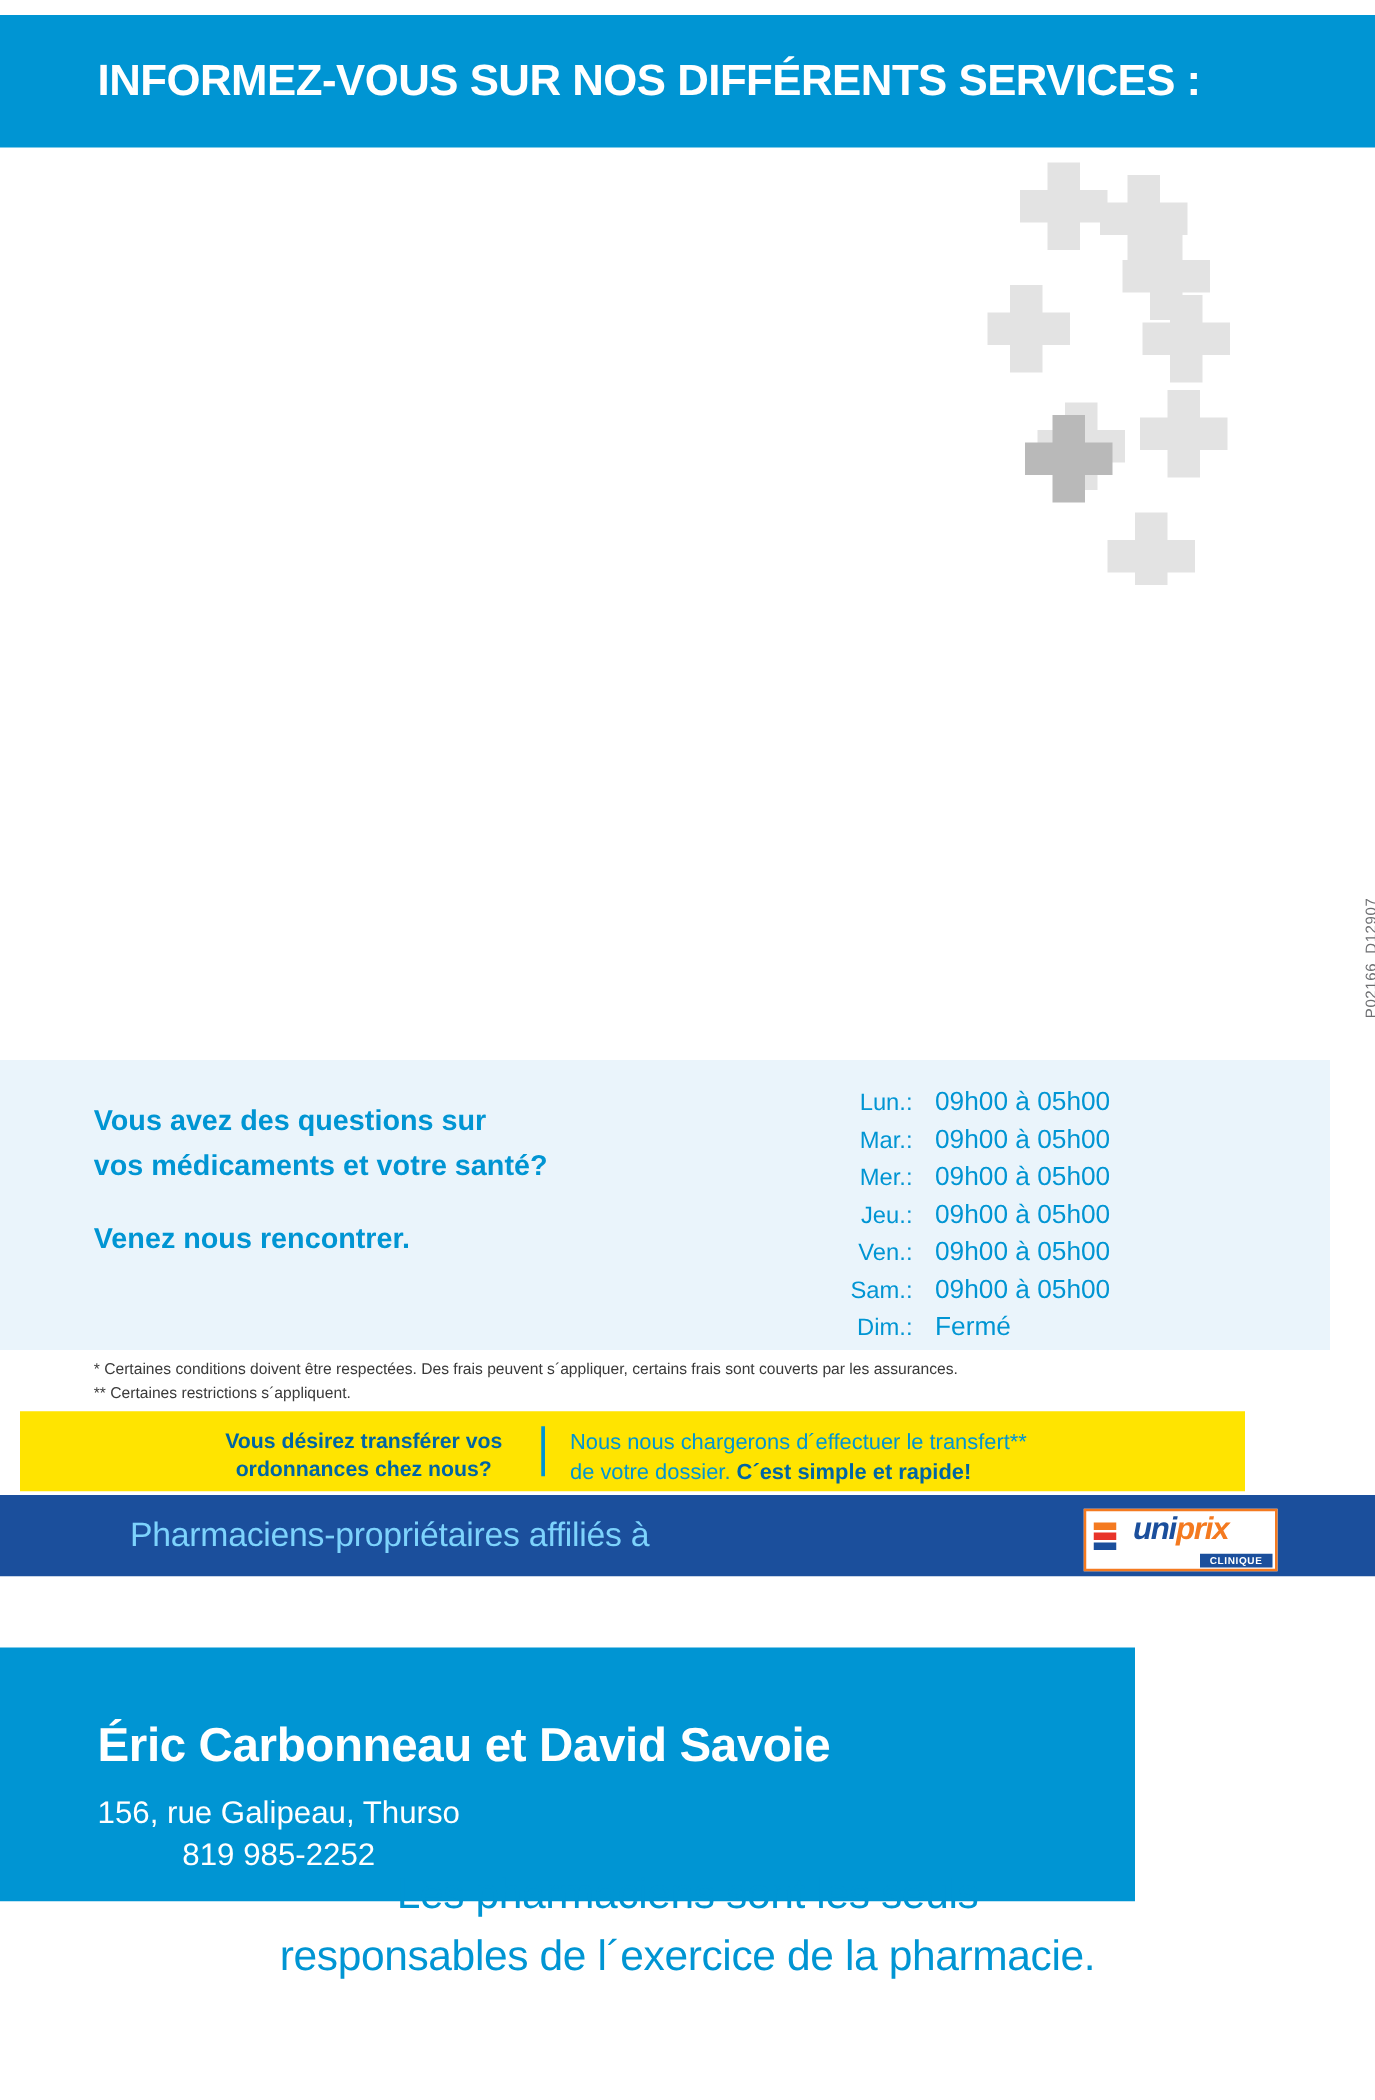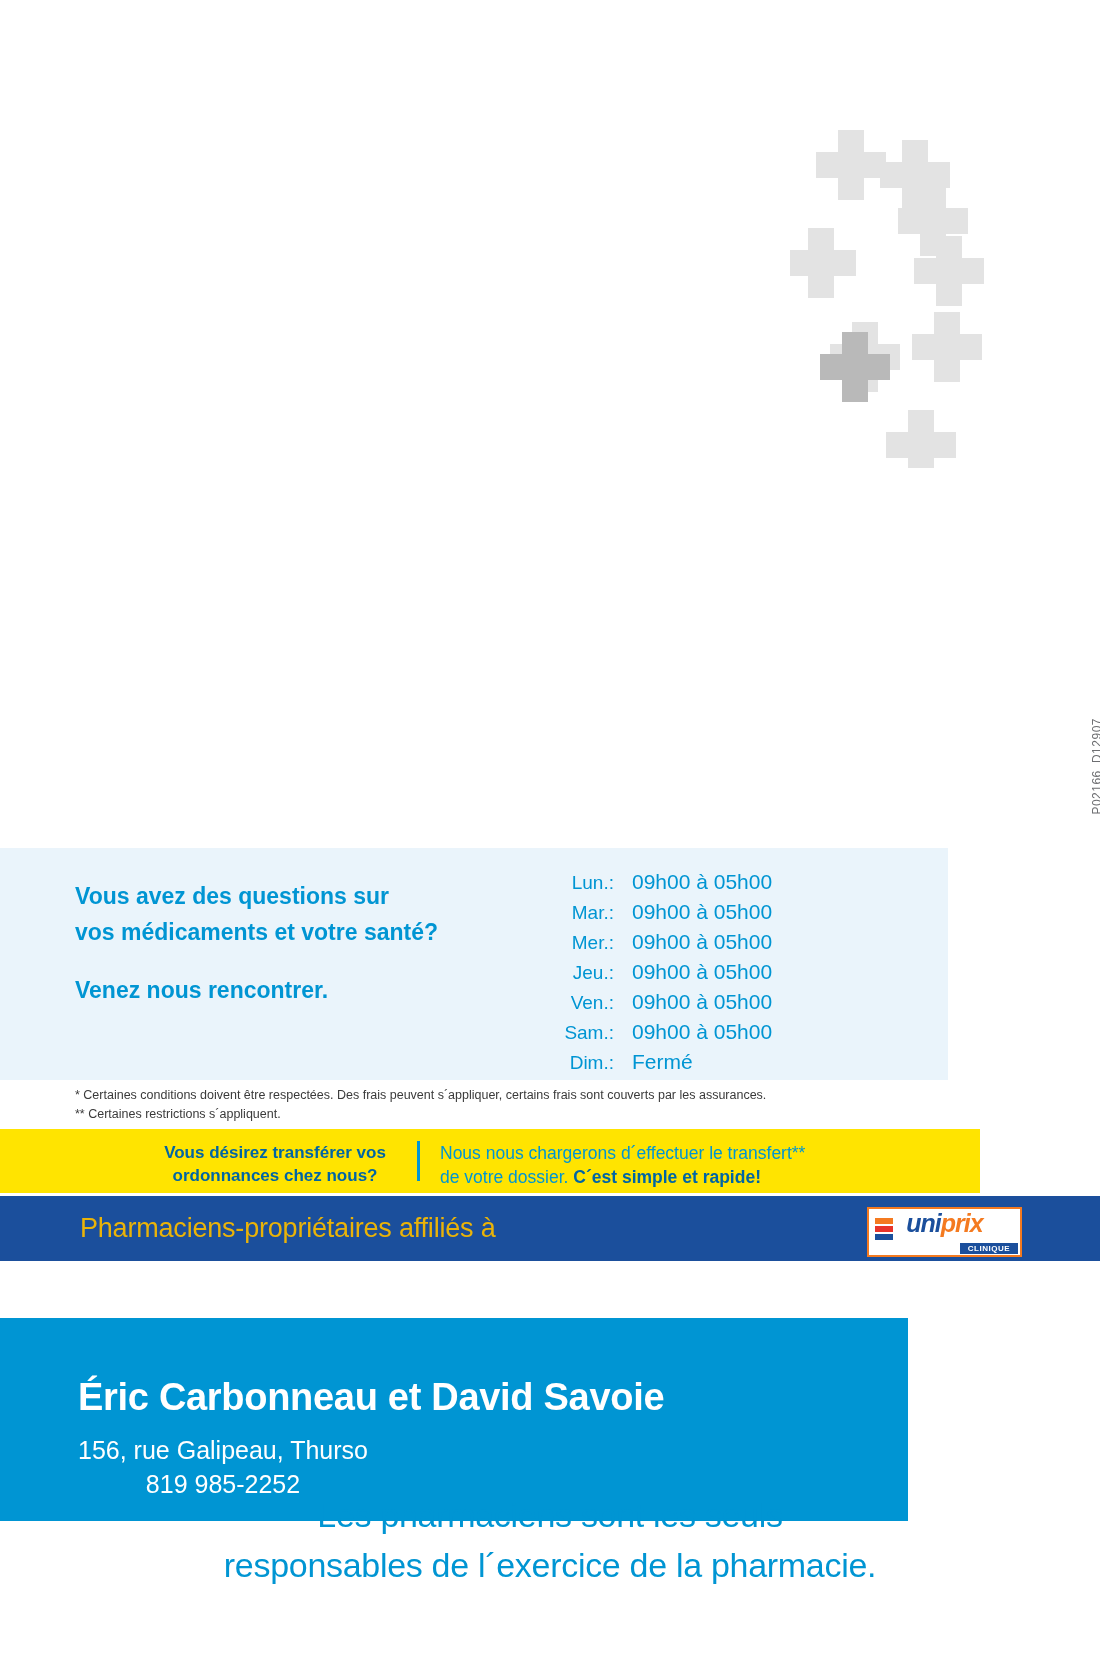--- a/index.html
+++ b/index.html
@@ -54,21 +54,21 @@
     letter-spacing: 0.5px;
     transform: rotate(-90deg);
     transform-origin: right top;
     white-space: nowrap;
   }
 
   
   .info-band {
     position: absolute;
     left: 0; top: 848px;
-    width: 948px;
+    width: 1064px;
     height: 232px;
     background: #eaf4fb;
   }
   .questions {
     position: absolute;
     left: 75px; top: 30px;
     color: #0095d3;
     font-size: 23px;
     font-weight: bold;
     line-height: 36px;
@@ -102,21 +102,21 @@
     position: absolute;
     left: 75px; top: 1086px;
     color: #3a3a3a;
     font-size: 12.5px;
     line-height: 19px;
   }
 
   
   .yellow-band {
     position: absolute;
-    left: 0; top: 1129px;
+    left: 16px; top: 1129px;
     width: 980px;
     height: 64px;
     background: #ffe400;
   }
   .yellow-left {
     position: absolute;
     left: 140px; top: 12px;
     width: 270px;
     color: #0065a4;
     font-size: 17px;
@@ -143,23 +143,23 @@
   .affil-band {
     position: absolute;
     left: 0; top: 1196px;
     width: 1100px;
     height: 65px;
     background: #1b4f9c;
     display: flex;
     align-items: center;
   }
   .affil-text {
-    color: #eab308;
+    color: #7dd3fc;
     font-size: 27px;
-    padding-left: 80px;
+    padding-left: 104px;
     letter-spacing: -0.2px;
   }
   .uniprix-logo {
     position: absolute;
     right: 78px; top: 11px;
     width: 155px; height: 50px;
     background: #ffffff;
     border: 2px solid #f47a20;
     display: flex;
     justify-content: center;
@@ -231,20 +231,23 @@
     font-size: 34px;
     line-height: 50px;
     letter-spacing: -0.3px;
   }
 </style>
 </head>
 <body>
 
 <div class="page">
 
+  <div class="header-band">
+    <div class="header-title">INFORMEZ-VOUS SUR NOS DIFFÉRENTS SERVICES :</div>
+  </div>
 
   <div class="cross-field">
     <svg width="300" height="350" viewBox="0 0 300 350">
       <g fill="#e3e3e3">
         <path d="M48 12h26v22h22v26H74v22H48V60H26V34h22z"></path>
         <path d="M112 22h26v22h22v26h-22v22h-26V70H90V44h22z"></path>
         <path d="M130 68h26v22h22v26h-22v22h-26v-22h-22V90h22z"></path>
         <path d="M18 110h26v22h22v26H44v22H18v-22H-4v-26h22z"></path>
         <path d="M146 118h26v22h22v26h-22v22h-26v-22h-22v-26h22z"></path>
         <path d="M62 204h26v22h22v26H88v22H62v-22H40v-26h22z"></path>

